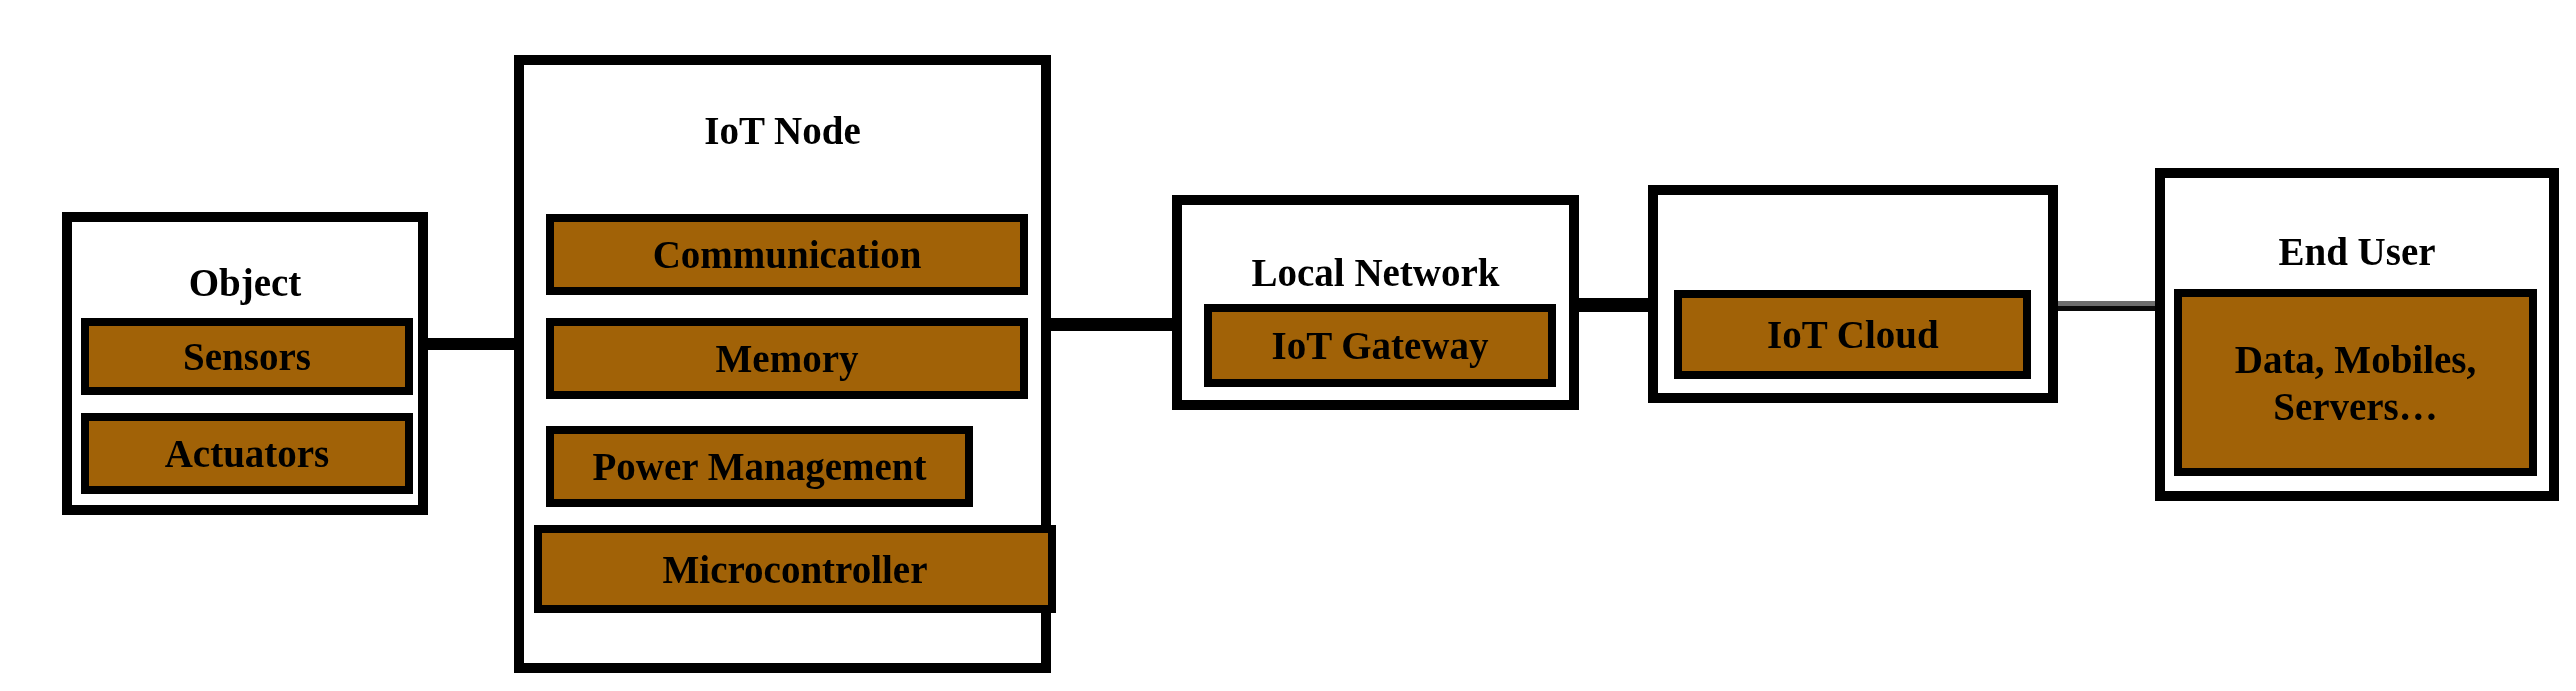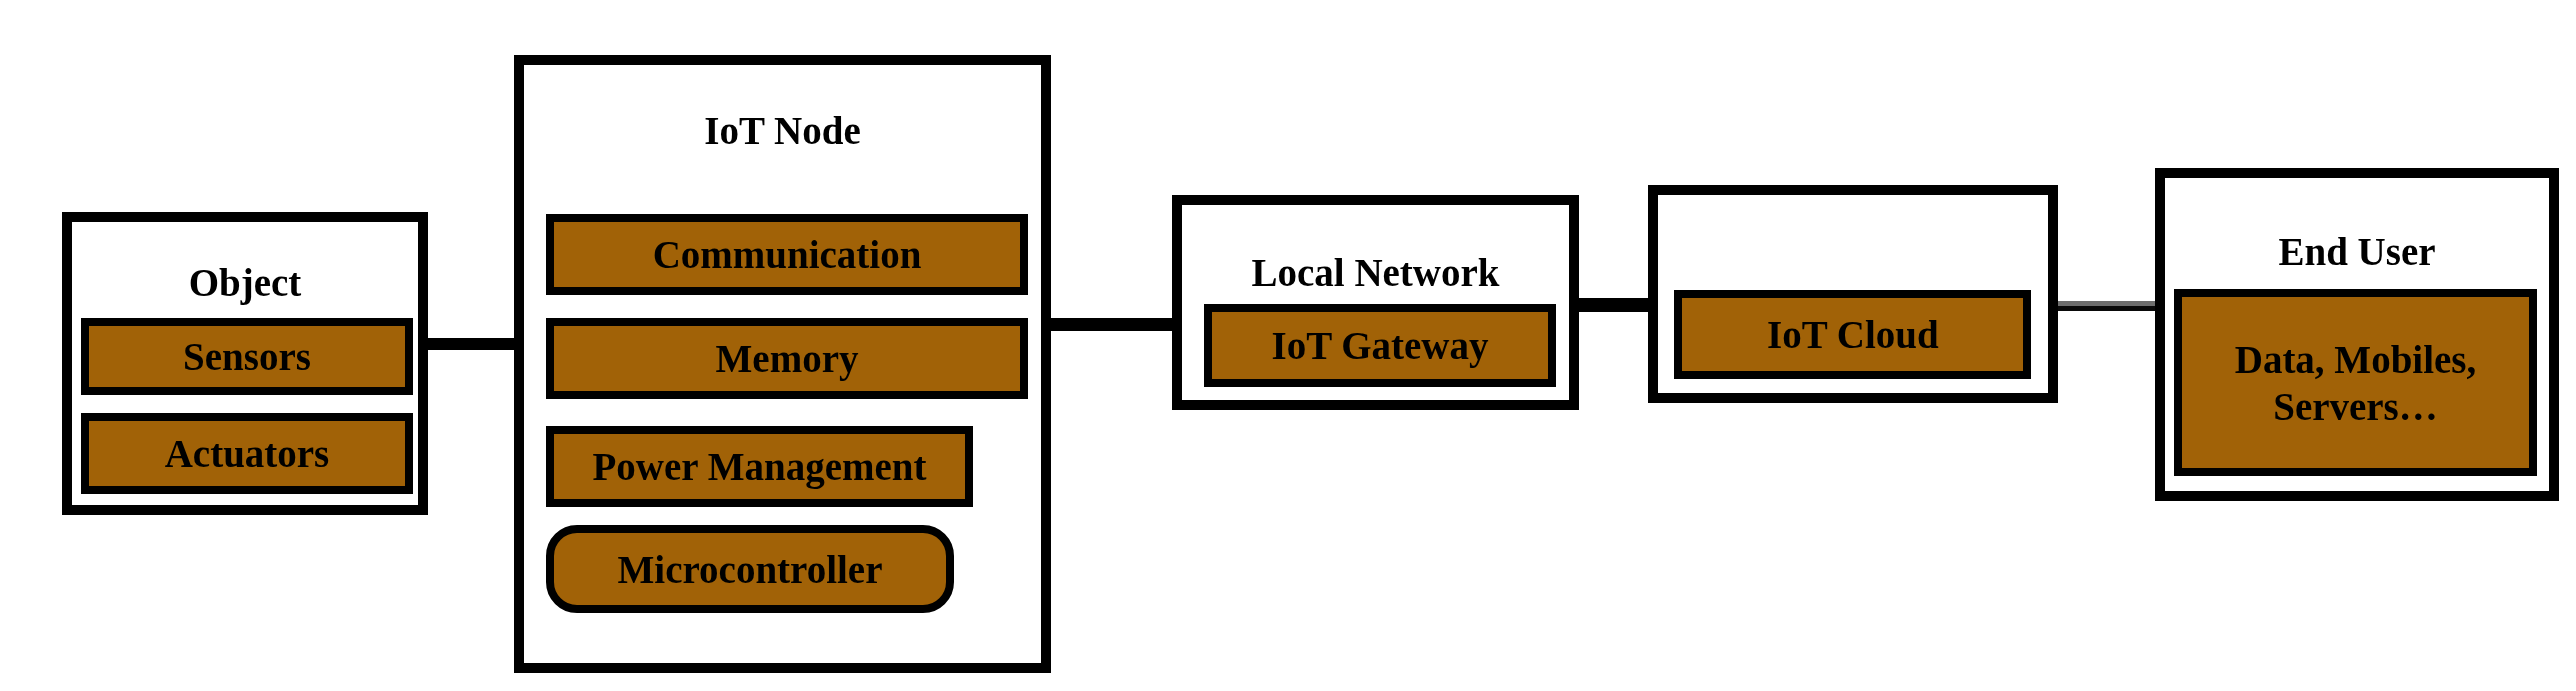--- a/index.html
+++ b/index.html
@@ -77,21 +77,21 @@
     <div class="node-title" style="top:46px;">IoT Node</div>
     <div class="sub" style="left:22px; top:149px; width:482px; height:81px;">
       <span>Communication</span>
     </div>
     <div class="sub" style="left:22px; top:253px; width:482px; height:81px;">
       <span>Memory</span>
     </div>
     <div class="sub" style="left:22px; top:361px; width:427px; height:81px;">
       <span>Power Management</span>
     </div>
-    <div class="sub" style="left:22px; top:460px; width:408px; height:88px;border-radius:31px;">
+    <div class="sub" style="left:10px; top:460px; width:522px; height:88px;">
       <span>Microcontroller</span>
     </div>
   </div>
 
   <div class="node" style="left:1172px; top:195px; width:407px; height:215px;padding-left:16px;">
     <div class="node-title" style="top:48px;">Local Network</div>
     <div class="sub" style="left:22px; top:99px; width:352px; height:83px;text-align:center;">
       <span>IoT Gateway</span>
     </div>
   </div>

